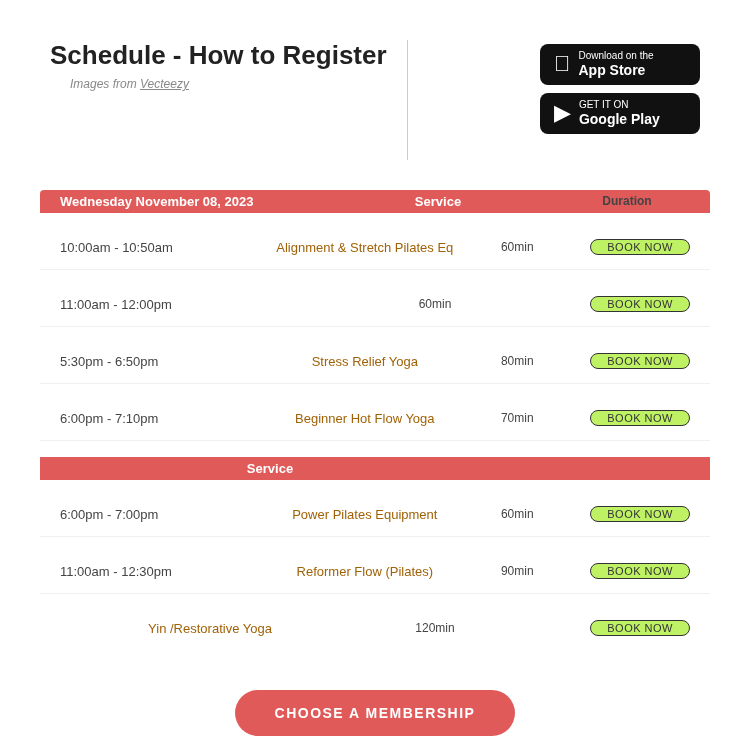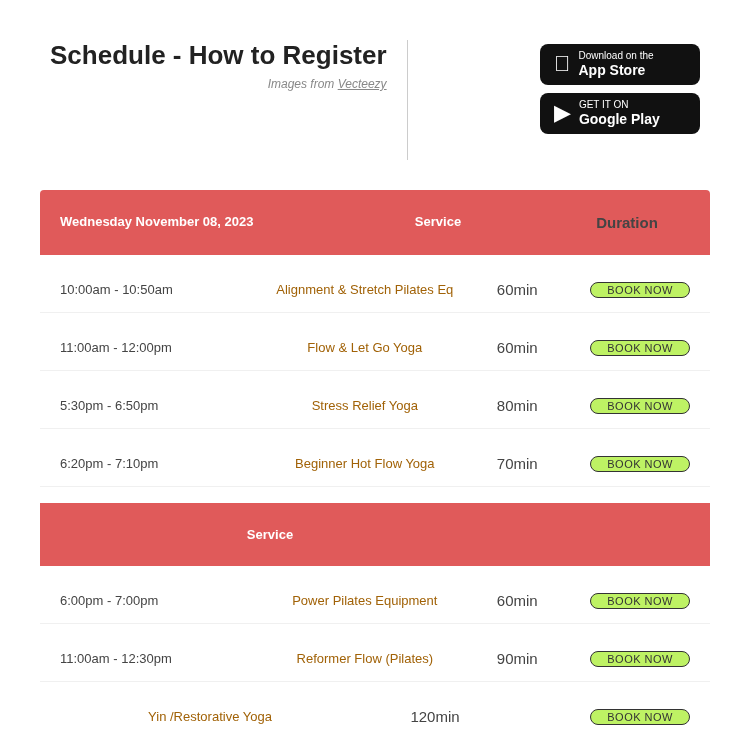--- a/index.html
+++ b/index.html
@@ -19,20 +19,21 @@
     .header-left h1 {
       font-size: 26px;
       font-weight: 700;
       color: #222;
       margin-bottom: 6px;
     }
     .header-left .attribution {
       font-size: 12px;
       color: #888;
       font-style: italic;
+      margin-left: 20px;
     }
     .header-left .attribution a {
       color: #888;
     }
     .header-right {
       display: flex;
       flex-direction: column;
       gap: 8px;
       margin-top: 4px;
     }
@@ -65,32 +66,31 @@
     .divider {
       width: 1px;
       background: #ccc;
       height: 120px;
       margin: 0 20px;
       align-self: stretch;
     }
     .header-inner {
       display: flex;
       align-items: flex-start;
-      text-align: right;
     }
     .schedule-table {
       margin: 10px 40px 20px 40px;
       border-radius: 4px;
       overflow: hidden;
     }
     .day-header {
       background: #e05a5a;
       color: #fff;
       display: flex;
-      padding: 24px 20px;
+      padding: 4px 20px;
       font-size: 13px;
       font-weight: 600;
     }
     .day-header .day-col {
       flex: 2;
     }
     .day-header .service-col {
       flex: 2;
       text-align: center;
     }
@@ -117,21 +117,21 @@
     }
     .service-name {
       flex: 2;
       font-size: 13px;
       color: #a16207;
       font-weight: 500;
       text-align: center;
     }
     .duration-col {
       flex: 1;
-      font-size: 15px;
+      font-size: 12px;
       color: #444;
       text-align: center;
     }
     .book-col {
       flex: 1.2;
       display: flex;
       justify-content: flex-end;
     }
     .book-btn {
       border: 1.5px solid #333;
@@ -208,36 +208,35 @@
     <div class="schedule-row">
         <span class="time-col">10:00am - 10:50am</span>
         <span class="service-name">Alignment &amp; Stretch Pilates Eq</span>
         <span class="duration-col">60min</span>
         <span class="book-col">
           <button class="book-btn">BOOK NOW</button>
         </span>
       </div>
     <div class="schedule-row">
         <span class="time-col">11:00am - 12:00pm</span>
-        <span class="service-name">Flow &amp; Let Go Yoga</span>
         <span class="duration-col">60min</span>
         <span class="book-col">
           <button class="book-btn">BOOK NOW</button>
         </span>
       </div>
     <div class="schedule-row">
         <span class="time-col">5:30pm - 6:50pm</span>
         <span class="service-name">Stress Relief Yoga</span>
         <span class="duration-col">80min</span>
         <span class="book-col">
           <button class="book-btn">BOOK NOW</button>
         </span>
       </div>
     <div class="schedule-row">
-        <span class="time-col">6:20pm - 7:10pm</span>
+        <span class="time-col">6:00pm - 7:10pm</span>
         <span class="service-name">Beginner Hot Flow Yoga</span>
         <span class="duration-col">70min</span>
         <span class="book-col">
           <button class="book-btn">BOOK NOW</button>
         </span>
       </div>
     <div class="section-gap"></div>
     <div class="day-header">
       <span class="service-col">Service</span>
       <span class="duration-col"></span>

